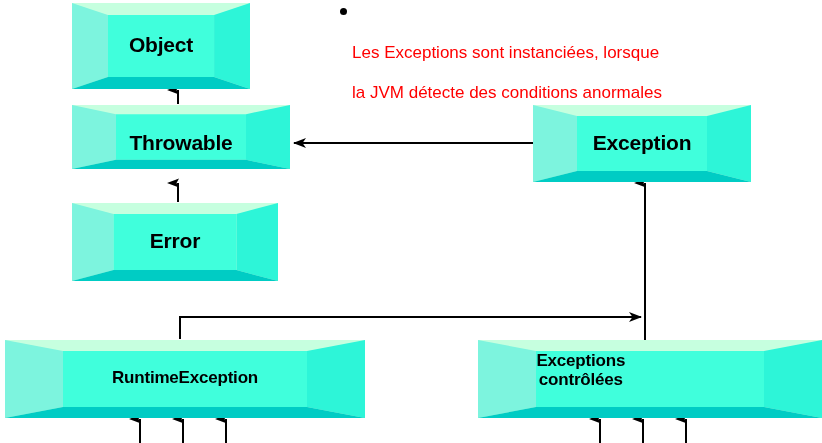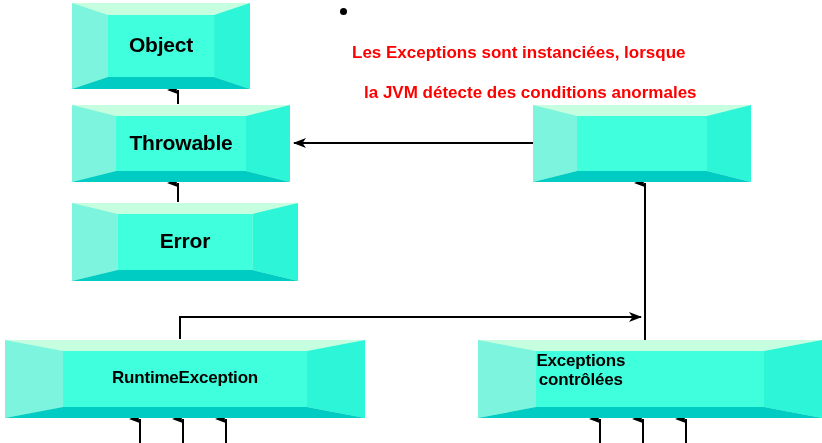--- a/index.html
+++ b/index.html
@@ -44,21 +44,21 @@
   }
   .label-center {
     left: 0; right: 0;
     text-align: center;
   }
 
   
   .annotation {
     position: absolute;
     color: #ff0000;
-    font-weight: bold;
+    font-weight: normal;
     line-height: 1.16;
     white-space: pre-line;
   }
   .annotation .bullet {
     position: absolute;
     left: -12px;
     top: 4px;
     width: 7px;
     height: 7px;
     border-radius: 50%;
@@ -115,50 +115,51 @@
   <svg class="bev" viewBox="0 0 218 86" preserveAspectRatio="none">
     <polygon points="0,0 218,0 218,86 0,86" fill="#C6FFDF"></polygon>
     <polygon points="0,0 44,12 44,74 0,86" fill="#7DF4DE"></polygon>
     <polygon points="218,0 174,12 174,74 218,86" fill="#2DF5D8"></polygon>
     <polygon points="44,12 174,12 174,74 44,74" fill="#40FFDC"></polygon>
     <polygon points="0,86 218,86 174,74 44,74" fill="#00CCC4"></polygon>
   </svg>
   <div class="label label-center" style="font-size: 21px; top: 30.24px;">Object</div>
 </div>
 
-<div class="class-box" style="left: 72px; top: 105px; width: 218px; height: 77px;">
+<div class="class-box" style="left: 72px; top: 105px; width: 218px; height: 64px;">
   <svg class="bev" viewBox="0 0 218 77" preserveAspectRatio="none">
     <polygon points="0,0 218,0 218,77 0,77" fill="#C6FFDF"></polygon>
     <polygon points="0,0 44,11 44,66 0,77" fill="#7DF4DE"></polygon>
     <polygon points="218,0 174,11 174,66 218,77" fill="#2DF5D8"></polygon>
     <polygon points="44,11 174,11 174,66 44,66" fill="#40FFDC"></polygon>
     <polygon points="0,77 218,77 174,66 44,66" fill="#00CCC4"></polygon>
   </svg>
   <div class="label label-center" style="font-size: 21px; top: 25.74px;">Throwable</div>
 </div>
 
-<div class="class-box" style="left: 72px; top: 203px; width: 226px; height: 78px; text-decoration: underline;">
+<div class="class-box" style="left: 72px; top: 203px; width: 206px; height: 78px; text-decoration: underline;">
   <svg class="bev" viewBox="0 0 218 78" preserveAspectRatio="none">
     <polygon points="0,0 218,0 218,78 0,78" fill="#C6FFDF"></polygon>
     <polygon points="0,0 44,11 44,67 0,78" fill="#7DF4DE"></polygon>
     <polygon points="218,0 174,11 174,67 218,78" fill="#2DF5D8"></polygon>
     <polygon points="44,11 174,11 174,67 44,67" fill="#40FFDC"></polygon>
     <polygon points="0,78 218,78 174,67 44,67" fill="#00CCC4"></polygon>
   </svg>
   <div class="label label-center" style="font-size: 21px; top: 26.24px;">Error</div>
 </div>
 
 <div class="class-box" style="left: 533px; top: 105px; width: 218px; height: 77px;">
   <svg class="bev" viewBox="0 0 218 77" preserveAspectRatio="none">
     <polygon points="0,0 218,0 218,77 0,77" fill="#C6FFDF"></polygon>
     <polygon points="0,0 44,11 44,66 0,77" fill="#7DF4DE"></polygon>
     <polygon points="218,0 174,11 174,66 218,77" fill="#2DF5D8"></polygon>
     <polygon points="44,11 174,11 174,66 44,66" fill="#40FFDC"></polygon>
     <polygon points="0,77 218,77 174,66 44,66" fill="#00CCC4"></polygon>
   </svg>
+  <div class="label label-center" style="font-size: 21px; top: 25.74px;">Exception</div>
 </div>
 
 <div class="class-box" style="left: 5px; top: 340px; width: 360px; height: 78px;">
   <svg class="bev" viewBox="0 0 360 78" preserveAspectRatio="none">
     <polygon points="0,0 360,0 360,78 0,78" fill="#C6FFDF"></polygon>
     <polygon points="0,0 58,11 58,67 0,78" fill="#7DF4DE"></polygon>
     <polygon points="360,0 302,11 302,67 360,78" fill="#2DF5D8"></polygon>
     <polygon points="58,11 302,11 302,67 58,67" fill="#40FFDC"></polygon>
     <polygon points="0,78 360,78 302,67 58,67" fill="#00CCC4"></polygon>
   </svg>
@@ -173,14 +174,14 @@
     <polygon points="58,11 286,11 286,67 58,67" fill="#40FFDC"></polygon>
     <polygon points="0,78 344,78 286,67 58,67" fill="#00CCC4"></polygon>
   </svg>
   <div class="label" style="font-size: 17px; left: 58.48px; top: 10.92px; text-align: center;">Exceptions
 contrôlées</div>
 </div>
 
 <div class="annotation" style="left:352px; top:4px; font-size:17px;">
   <span class="bullet"></span>
   <span>Les Exceptions sont instanciées, lorsque</span><br>
-  <span style="margin-left:12px; display:inline-block;">la JVM détecte des conditions anormales</span>
+  <span style="margin-left:0; display:inline-block;">la JVM détecte des conditions anormales</span>
 </div>
 
 </body></html>

